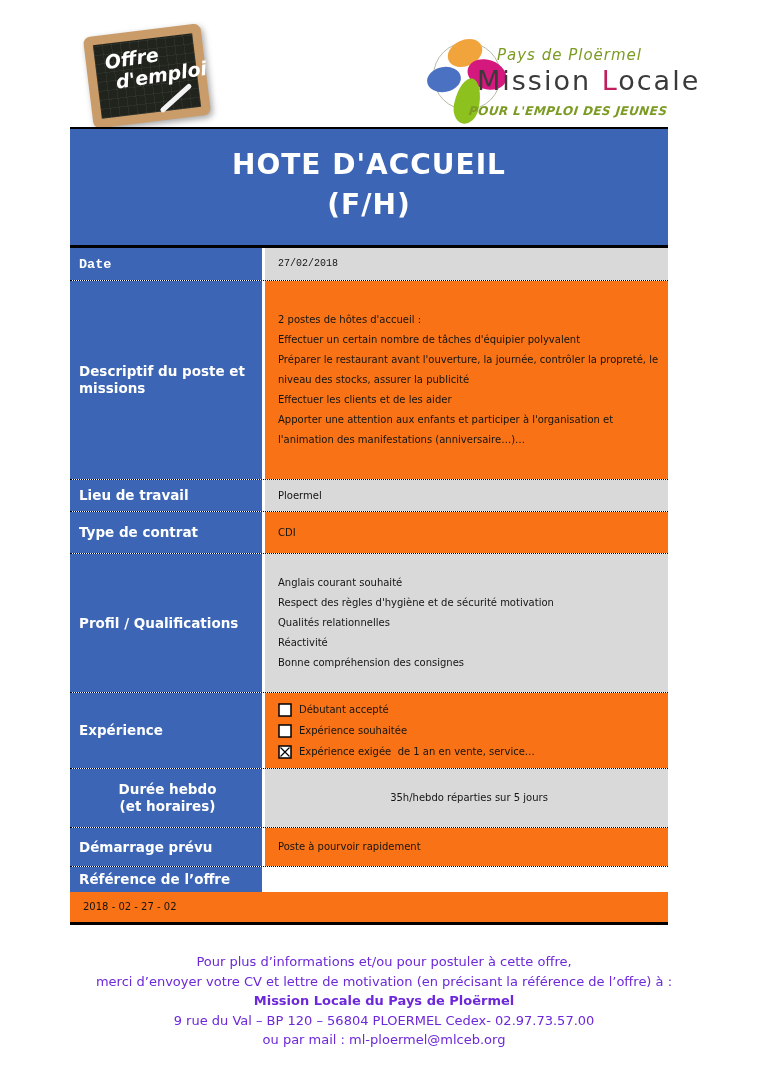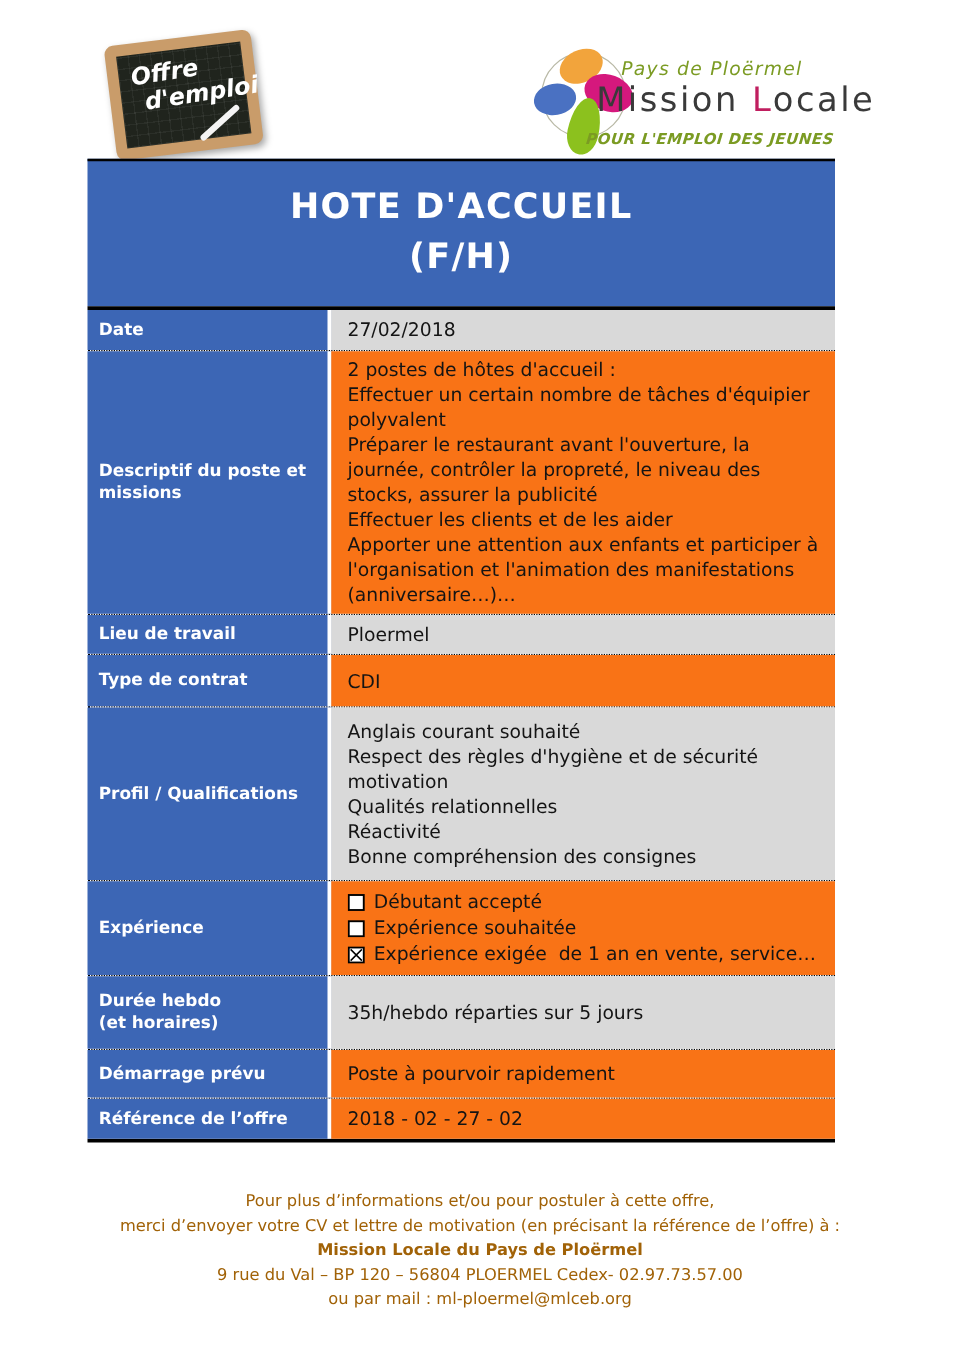--- a/index.html
+++ b/index.html
@@ -39,36 +39,36 @@
   .title-band{background:var(--accent-blue,#3c66b5);border-top:2px solid #000;
               color:#fff;text-align:center;font-weight:bold;font-size:28px;line-height:40px;
               letter-spacing:1px;padding:16px 0 20px;}
   .jobtable{border-top:3px solid #000;border-bottom:3px solid #000;}
   .row{display:flex;border-bottom:1px dotted #000;}
   .row:last-child{border-bottom:none;}
   .cell-label{width:195px;box-sizing:border-box;background:var(--accent-blue,#3c66b5);
               color:#fff;font-weight:bold;font-size:13.5px;line-height:17px;
               display:flex;flex-direction:column;justify-content:center;
               padding:4px 6px 4px 9px;border-right:3px solid #fff;}
-  .cell-value{flex:1;box-sizing:border-box;font-size:15px;line-height:20px;
+  .cell-value{flex:1;box-sizing:border-box;font-size:10px;line-height:20px;
               display:flex;flex-direction:column;justify-content:center;
               padding:5px 8px 5px 13px;}
   .v-gray{background:var(--row-gray,#d9d9d9);}
   .v-white{background:#f97316;}
-  .r0{min-height:32px;}.r1{min-height:198px;}.r2{min-height:31px;}.r3{min-height:41px;}
-  .r4{min-height:138px;}.r5{min-height:75px;}.r6{min-height:58px;}.r7{min-height:38px;}
-  .r8{min-height:39px;}.r9{min-height:32px;}
+  .r0{min-height:32px;font-family:Liberation Mono, monospace;}.r1{min-height:198px;}.r2{min-height:31px;}.r3{min-height:41px;}
+  .r4{min-height:138px;}.r5{min-height:75px;}.r6{min-height:58px;text-align:center;}.r7{min-height:38px;}
+  .r8{min-height:39px;}.r9{min-height:32px;flex-direction:column;}
 
   .opt{display:flex;align-items:center;gap:7px;line-height:21px;}
   .opt .cb{flex:0 0 auto;display:inline-flex;}
   .opt-label{white-space:pre-wrap;}
 
   
   .footer{position:absolute;left:0;top:952px;width:768px;text-align:center;
-          font-size:13px;line-height:19.5px;color:#a16207;}
+          font-size:13px;line-height:19.5px;color:#6d28d9;}
   .footer .bold{font-weight:bold;}
 </style>
 </head>
 <body>
 
 <div class="board">
   <div class="board-text">
     <div>Offre</div>
     <div class="l2">d'emploi</div>
   </div>

